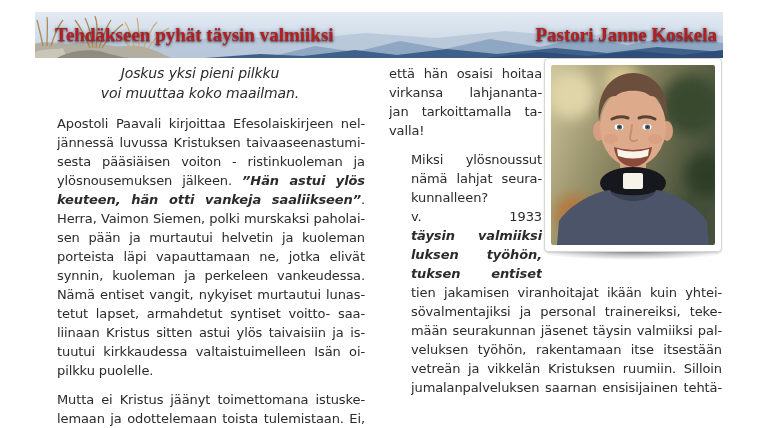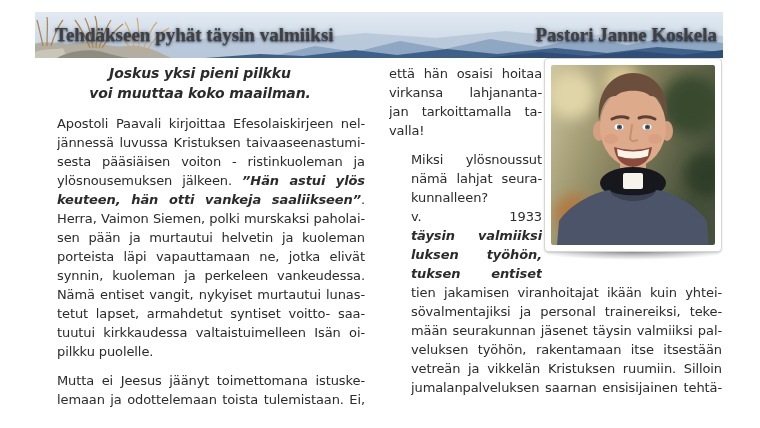--- a/index.html
+++ b/index.html
@@ -5,36 +5,36 @@
   html,body{margin:0;padding:0;background:#ffffff;}
   .page{
     position:relative;width:760px;height:428px;background:#ffffff;
     overflow:hidden;font-family:"DejaVu Sans",sans-serif;color:#2b2b2b;
   }
   
   .banner{position:absolute;left:35px;top:12px;width:688px;height:46px;overflow:hidden;}
   .banner svg{display:block;width:688px;height:46px;}
   .banner-title{
     position:absolute;top:7px;font-family:"Liberation Serif",serif;font-weight:bold;
-    font-size:19px;line-height:32px;color:#404040;
+    font-size:19px;line-height:32px;color:#b91c1c;
     text-shadow:0 1px 2px rgba(20,30,50,.75),0 0 4px rgba(20,30,50,.45);
     white-space:nowrap;
   }
   .banner-title.left{left:20px;}
   .banner-title.right{right:6px;}
   
   .col{position:absolute;top:64px;font-size:13px;line-height:19px;}
   .col.left{left:35px;width:330px;}
   .col.right{left:389px;width:333px;}
   .line{height:19px;overflow:hidden;text-align:justify;text-align-last:justify;letter-spacing:-0.1px;}
   .line.end{text-align-last:left;}
   .q{font-style:italic;font-weight:bold;}
   .para + .para{margin-top:10px;margin-left:22px;}
   .lead{margin-bottom:10px;}
-  .lead .line{height:20px;font-weight:bold;font-style:italic;font-size:14px;
+  .lead .line{height:20px;font-weight:normal;font-style:italic;font-size:14px;
     text-align:left;text-align-last:center;}
   
   .photo-float{float:right;width:180px;height:223px;margin-top:-6px;position:relative;}
   .photo-frame{
     box-sizing:border-box;width:178px;height:194px;margin-left:2px;
     background:#ffffff;border:1px solid #d6d6d6;border-radius:4px;padding:6px;
     box-shadow:0 1px 2px rgba(0,0,0,.15);
   }
   .photo-frame svg{display:block;width:164px;height:180px;border-radius:2px;}
   .photo-shadow{
@@ -101,25 +101,26 @@
         <div class="line"><span>jännessä luvussa Kristuksen taivaaseenastumi-</span></div>
         <div class="line"><span>sesta pääsiäisen voiton - ristinkuoleman ja</span></div>
         <div class="line"><span>ylösnousemuksen jälkeen. </span><span class="q">”Hän astui ylös kor-</span></div>
         <div class="line"><span class="q">keuteen, hän otti vankeja saaliikseen”</span><span>. Elämän</span></div>
         <div class="line"><span>Herra, Vaimon Siemen, polki murskaksi paholai-</span></div>
         <div class="line"><span>sen pään ja murtautui helvetin ja kuoleman</span></div>
         <div class="line"><span>porteista läpi vapauttamaan ne, jotka elivät</span></div>
         <div class="line"><span>synnin, kuoleman ja perkeleen vankeudessa.</span></div>
         <div class="line"><span>Nämä entiset vangit, nykyiset murtautui lunas-</span></div>
         <div class="line"><span>tetut lapset, armahdetut syntiset voitto- saa-</span></div>
+        <div class="line"><span>liinaan Kristus sitten astui ylös taivaisiin ja is-</span></div>
         <div class="line"><span>tuutui kirkkaudessa valtaistuimelleen Isän oi-</span></div>
         <div class="line end"><span>pilkku puolelle.</span></div>
       </div>
     <div class="para">
-        <div class="line"><span>Mutta ei Jeesus jäänyt toimettomana istuske-</span></div>
+        <div class="line"><span>Mutta ei Kristus jäänyt toimettomana istuske-</span></div>
         <div class="line"><span>lemaan ja odottelemaan toista tulemistaan. Ei,</span></div>
       </div>
   </div>
 
   <div class="col right">
     <div class="photo-float">
       <div class="photo-frame">
         <svg viewBox="0 0 164 180" preserveAspectRatio="none">
           <defs>
             <linearGradient id="pbg" x1="0" y1="0" x2="1" y2="0.4">

